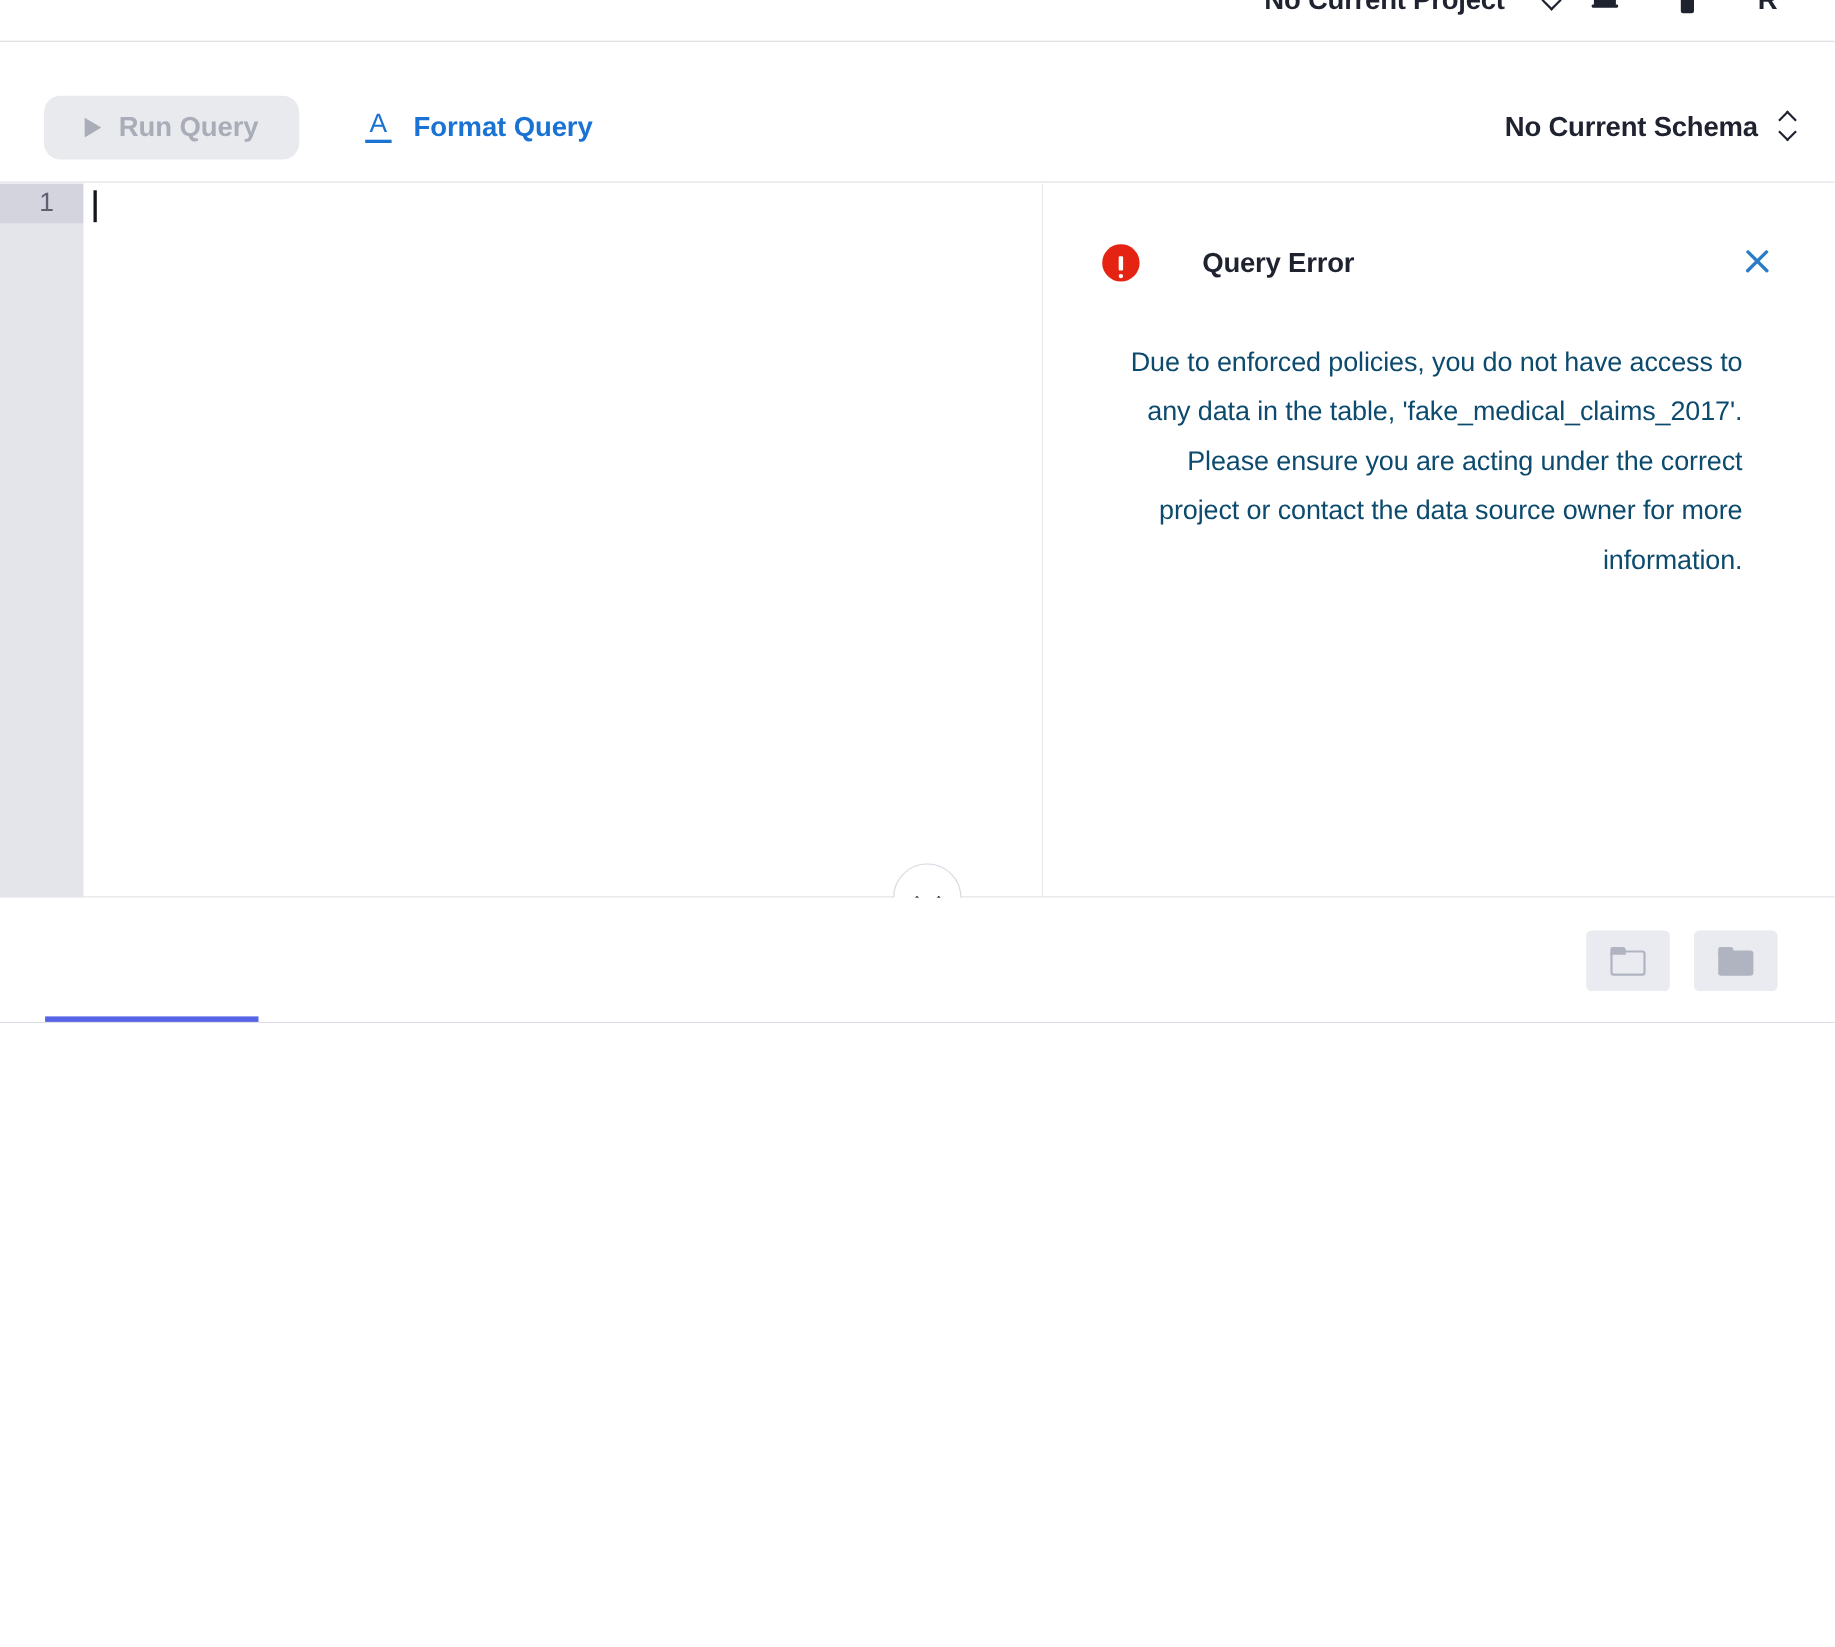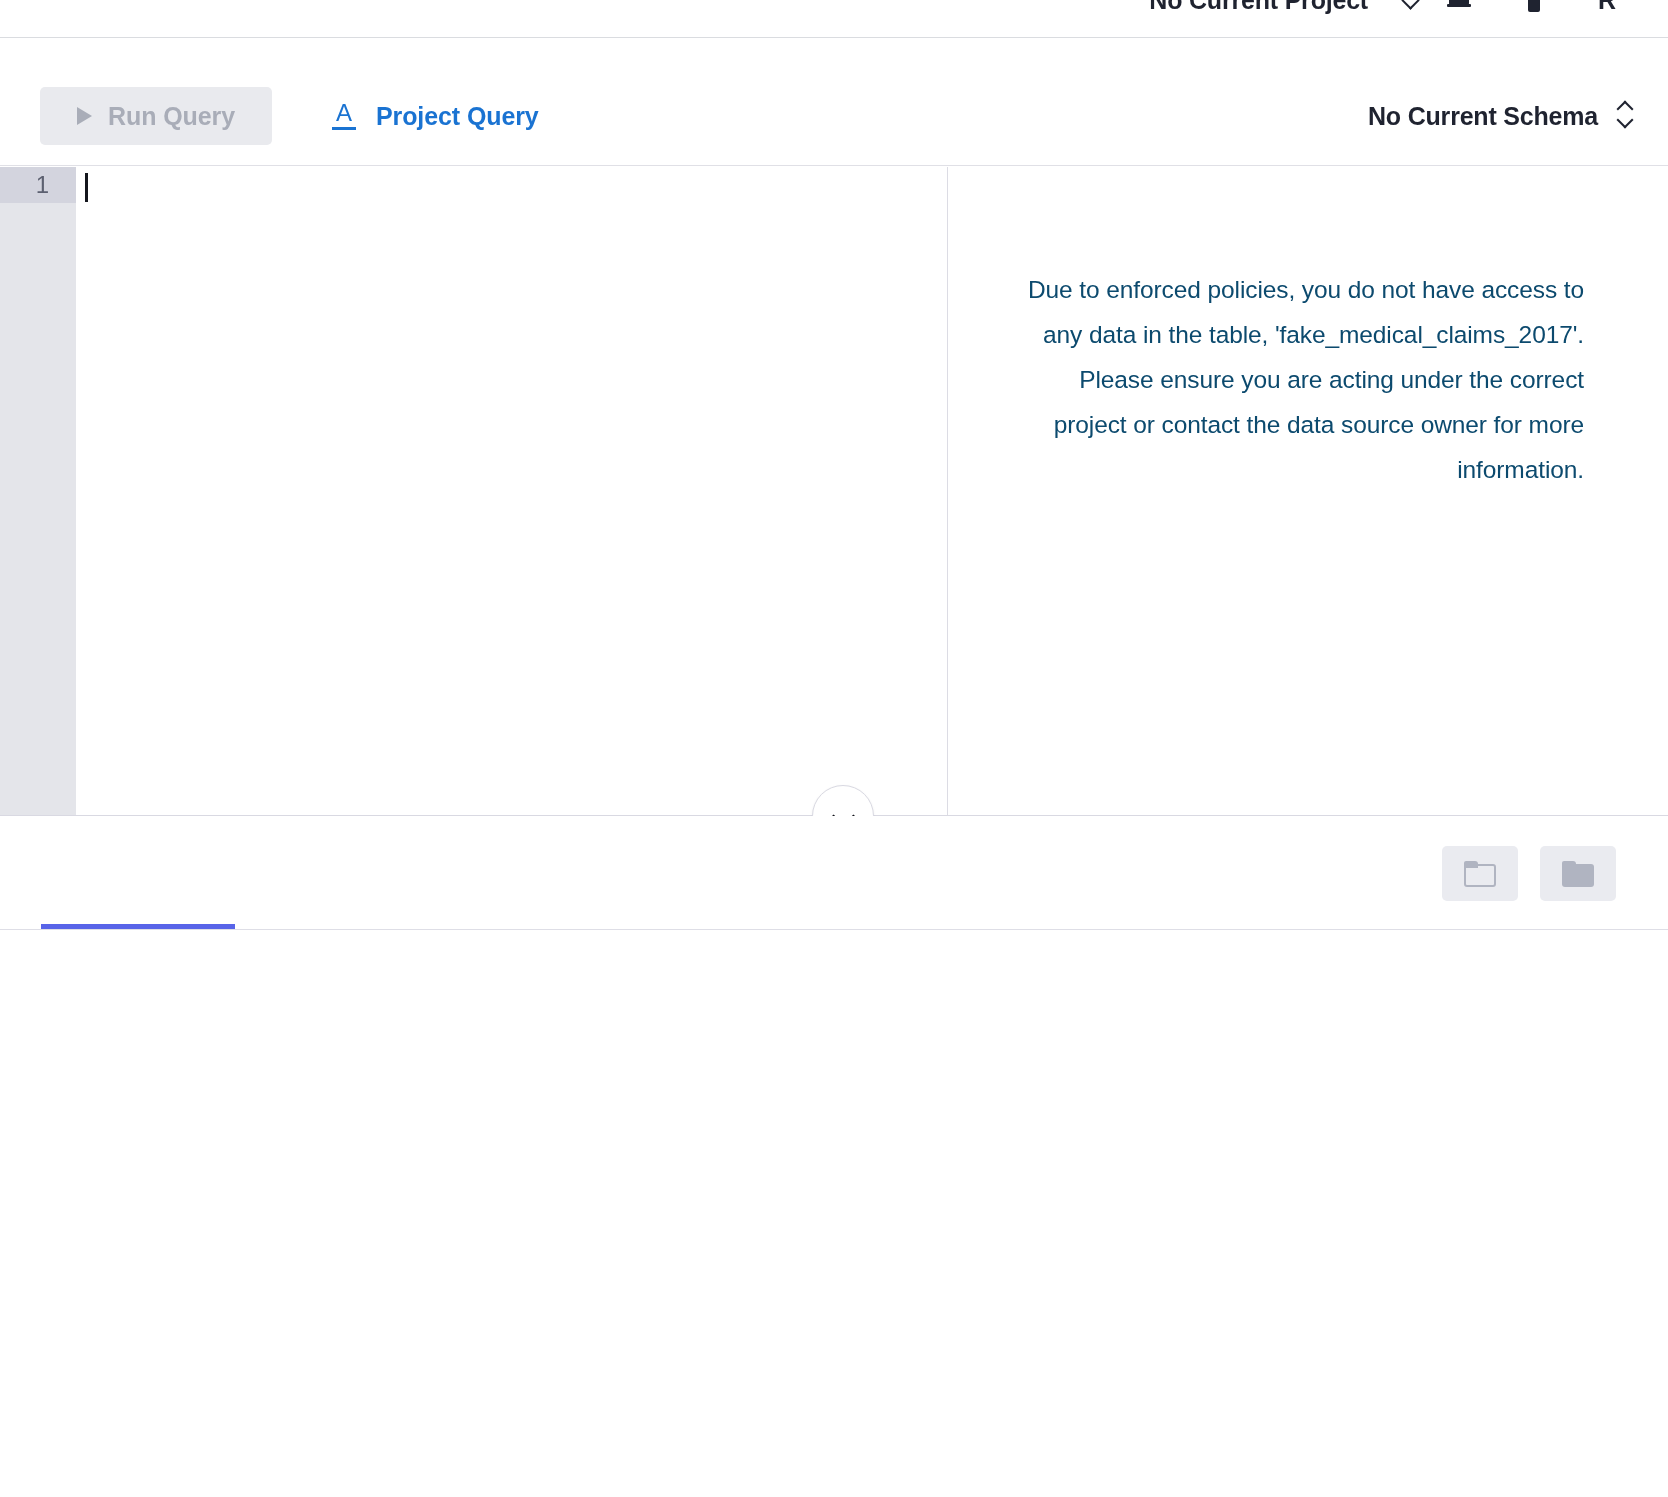--- a/index.html
+++ b/index.html
@@ -128,21 +128,21 @@
   }
 
   .run-query-btn {
     position: absolute;
     left: 40px;
     top: 25px;
     width: 232px;
     height: 58px;
     background: #e9eaee;
     border: none;
-    border-radius: 5px;
+    border-radius: 15px;
     display: flex;
     align-items: center;
     justify-content: center;
     gap: 16px;
     cursor: default;
   }
 
   .play-triangle {
     width: 0; height: 0;
     border-left: 15px solid #a9adb8;
@@ -580,21 +580,21 @@
 
   <div class="query-toolbar">
 
     <button class="run-query-btn">
       <span class="play-triangle"></span>
       <span class="run-query-label">Run Query</span>
     </button>
 
     <button class="format-query-btn">
       <span class="format-a-icon">A</span>
-      <span class="format-query-label">Project Query</span>
+      <span class="format-query-label">Format Query</span>
     </button>
 
     <div class="schema-selector">
       <span class="schema-label">No Current Schema</span>
       <span class="unfold-icon"></span>
     </div>
 
   </div>
 
   <div class="editor-region">
@@ -605,20 +605,27 @@
           <span class="line-number">1</span>
         </div>
       </div>
       <div class="code-area">
         <span class="text-caret"></span>
         <span></span>
       </div>
     </div>
 
     <div class="error-panel">
+      <div class="error-header">
+        <span class="error-badge">
+          <span class="error-badge-mark"></span>
+        </span>
+        <span class="error-title">Query Error</span>
+        <button class="error-close"></button>
+      </div>
       <p class="error-message">Due to enforced policies, you do not have access to any data in the table, 'fake_medical_claims_2017'. Please ensure you are acting under the correct project or contact the data source owner for more information.</p>
     </div>
 
   </div>
 
   <div class="panel-divider"></div>
   <button class="collapse-btn">
     <span class="chev-down-btn"></span>
   </button>
 

